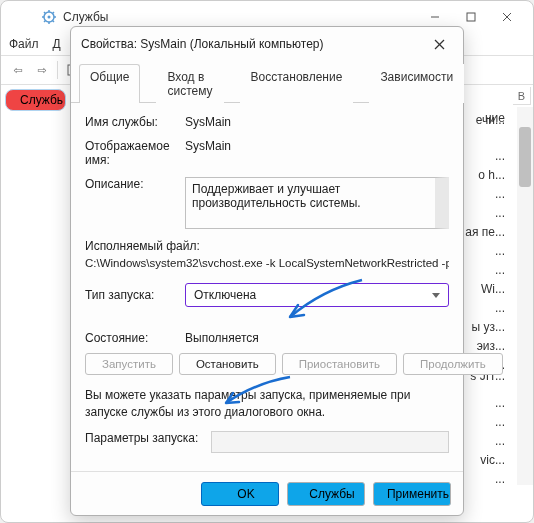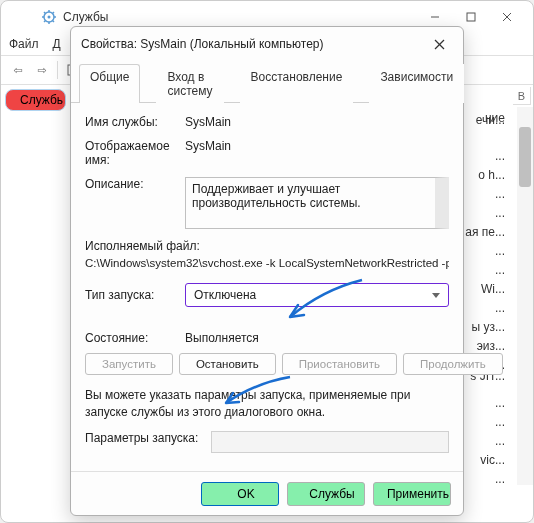--- a/index.html
+++ b/index.html
@@ -46,21 +46,21 @@
 .select::after { content: ''; position: absolute; right: 8px; top: 9px; width: 0; height: 0; border-left: 4px solid transparent; border-right: 4px solid transparent; border-top: 5px solid #666; }
 .state-row { display: flex; margin: 24px 0 8px 0; }
 .btn-row { display: flex; gap: 6px; margin-bottom: 12px; }
 .svc-btn { flex: 1; border: 1px solid #c0c0c0; border-radius: 3px; padding: 4px 16px; font-size: 11.5px; text-align: center; background: #fdfdfd; }
 .svc-btn.disabled { color: #a0a0a0; }
 .hint { font-size: 12px; line-height: 1.4; margin-bottom: 10px; }
 .param-row { display: flex; align-items: flex-start; gap: 6px; }
 .param-input { flex: 1; border: 1px solid #d0d0d0; background: #f4f4f4; height: 22px; padding: 0 6px; font-size: 12px; color: #888; }
 
 .dlg-footer { position: absolute; bottom: 0; left: 0; right: 0; height: 44px; border-top: 1px solid #e0e0e0; display: flex; align-items: center; justify-content: flex-end; padding: 0 12px; gap: 8px; }
-.dlg-btn { min-width: 78px; height: 24px; border: 1px solid #b0b0b0; border-radius: 3px; font-size: 12px; display: flex; align-items: center; justify-content: center; background: #86efac; padding-left: 12px; }
+.dlg-btn { min-width: 78px; height: 24px; border: 1px solid #b0b0b0; border-radius: 3px; font-size: 12px; display: flex; align-items: center; justify-content: center; background: #0ea5e9; padding-left: 12px; }
 .dlg-btn.primary { border-color: #0067c0; }
 
 .arrow { position: absolute; pointer-events: none; }
 .arrow svg { overflow: visible; }
 </style>
 </head>
 <body>
 
 <div class="main-window">
   <div class="main-titlebar">

